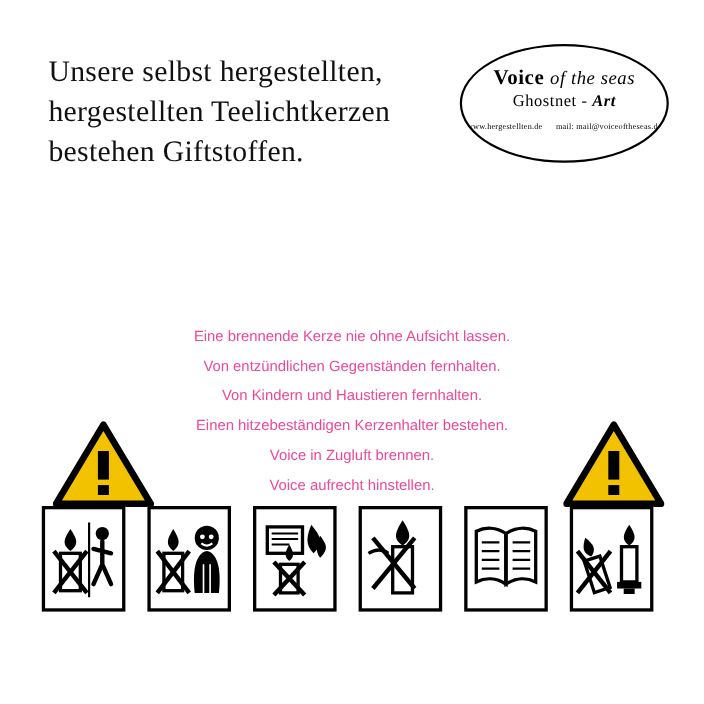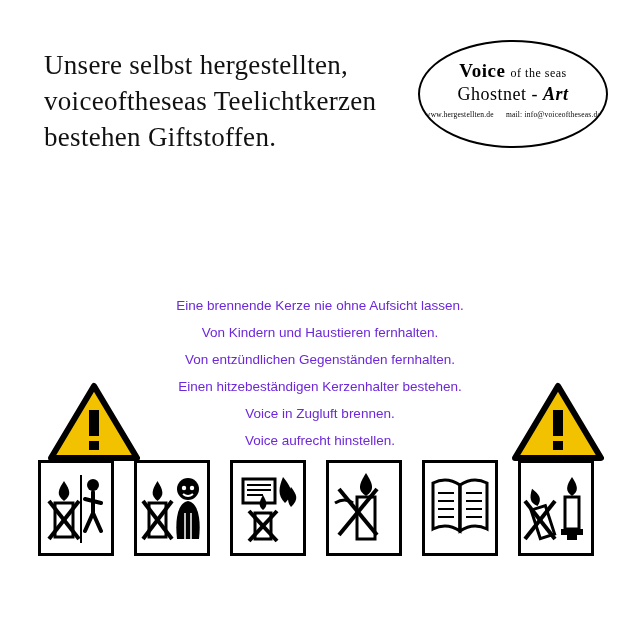--- a/index.html
+++ b/index.html
@@ -53,31 +53,32 @@
     top: 18px;
     left: 0;
     width: 100%;
     text-align: center;
     font-family: "Liberation Serif", serif;
     font-size: 19px;
     font-weight: bold;
     letter-spacing: 0.5px;
   }
   .logo-line1 .small {
-    font-size: 12px;
+    font-size: 17px;
     font-weight: normal;
+    font-style: italic;
   }
   .logo-line2 {
     position: absolute;
     top: 42px;
     left: 0;
     width: 100%;
     text-align: center;
     font-family: "Liberation Serif", serif;
-    font-size: 18px;
+    font-size: 15px;
     letter-spacing: 0.5px;
   }
   .logo-line2 .art {
     font-weight: bold;
     font-style: italic;
   }
   .logo-line3 {
     position: absolute;
     top: 68px;
     left: 0;
@@ -99,21 +100,21 @@
     position: absolute;
     left: 0;
     top: 292px;
     width: 640px;
     text-align: center;
   }
   .safety-text .srow {
     font-family: "Liberation Sans", sans-serif;
     font-size: 13.5px;
     line-height: 2.0;
-    color: #6d28d9;
+    color: #ec4899;
   }
 
   
   .pictos {
     position: absolute;
     left: 38px;
     top: 460px;
     width: 564px;
     height: 100px;
   }
@@ -135,46 +136,46 @@
     height: 80px;
   }
   .warn.left  { left: 48px;  top: 382px; }
   .warn.right { left: 512px; top: 382px; }
 </style>
 </head>
 <body>
 
 <div class="headline">
   <div class="line">Unsere selbst hergestellten,</div>
-  <div class="line">voiceoftheseas Teelichtkerzen</div>
+  <div class="line">hergestellten Teelichtkerzen</div>
   <div class="line">bestehen Giftstoffen.</div>
 </div>
 
 <div class="logo">
   <div class="logo-inner">
     <div class="logo-line1">
       <span>Voice</span>
       <span class="small">of the seas</span>
     </div>
     <div class="logo-line2">
       <span>Ghostnet -</span>
       <span class="art">Art</span>
     </div>
     <div class="logo-line3">
       <span>www.hergestellten.de</span>
       <span class="gap">&nbsp;</span>
-      <span>mail: info@voiceoftheseas.de</span>
+      <span>mail: mail@voiceoftheseas.de</span>
     </div>
   </div>
 </div>
 
 <div class="safety-text">
   <div class="srow">Eine brennende Kerze nie ohne Aufsicht lassen.</div>
+  <div class="srow">Von entzündlichen Gegenständen fernhalten.</div>
   <div class="srow">Von Kindern und Haustieren fernhalten.</div>
-  <div class="srow">Von entzündlichen Gegenständen fernhalten.</div>
   <div class="srow">Einen hitzebeständigen Kerzenhalter bestehen.</div>
   <div class="srow">Voice in Zugluft brennen.</div>
   <div class="srow">Voice aufrecht hinstellen.</div>
 </div>
 
 <div class="warn left">
   <svg width="92" height="80" viewBox="0 0 92 80">
     <polygon points="46,4 89,76 3,76" fill="#F2C200" stroke="#000000" stroke-width="6" stroke-linejoin="round"></polygon>
     <rect x="41" y="28" width="10" height="26" fill="#000000"></rect>
     <rect x="41" y="59" width="10" height="9" fill="#000000"></rect>

